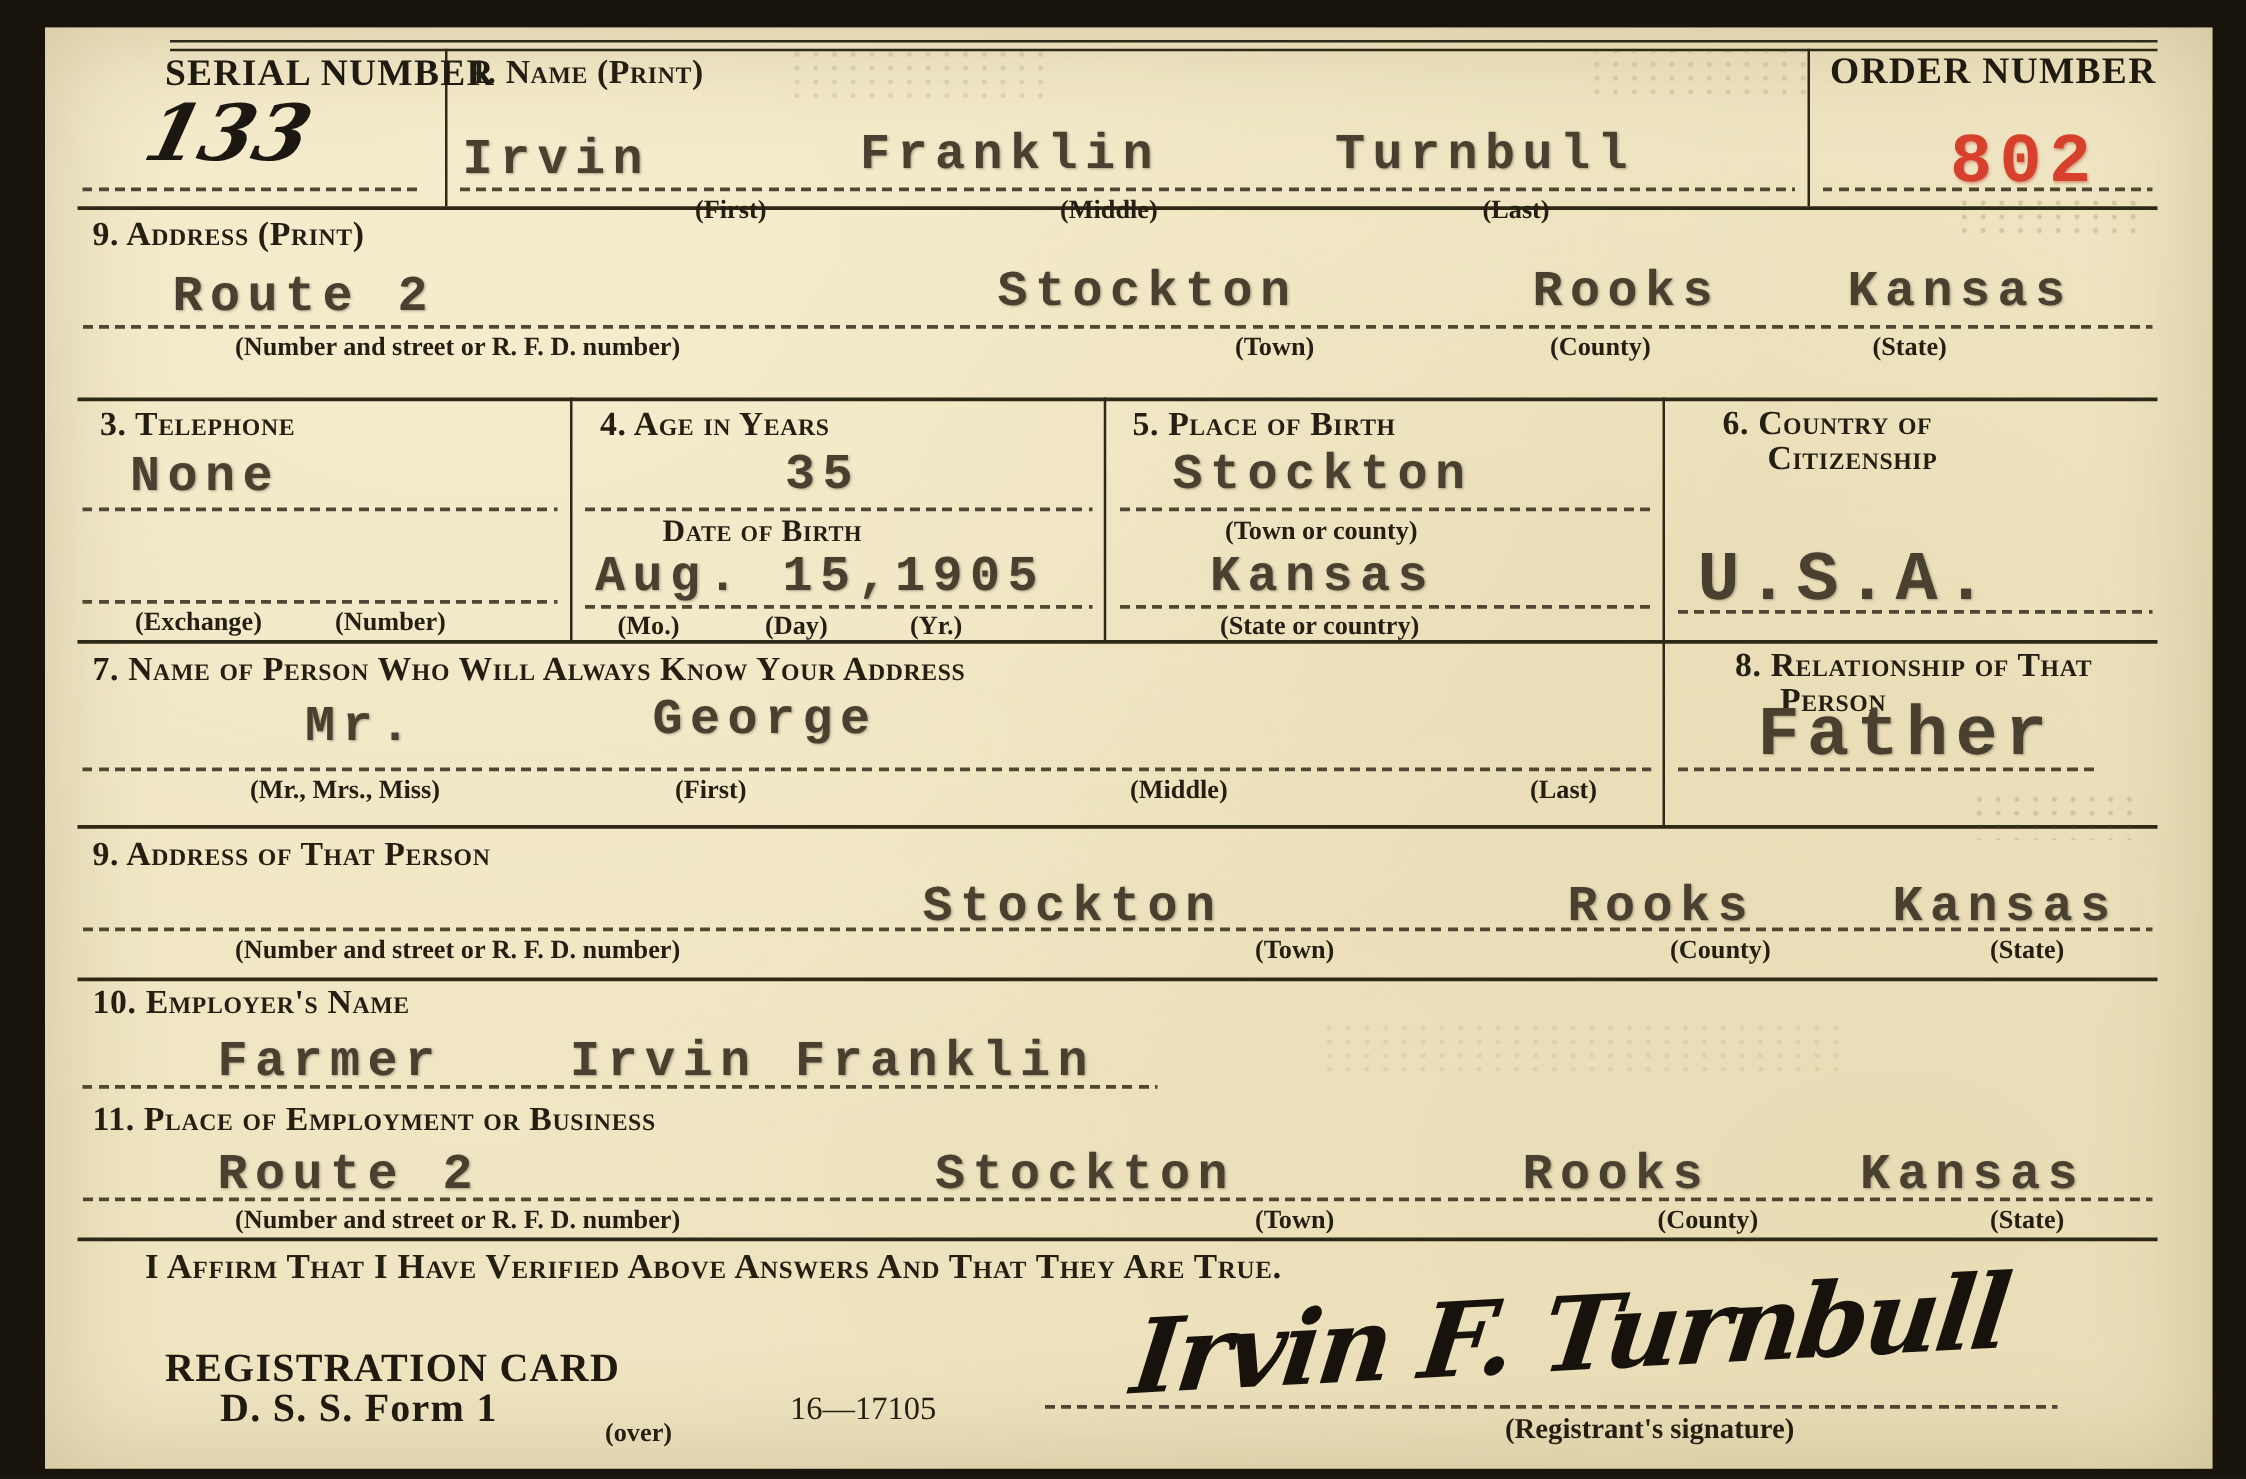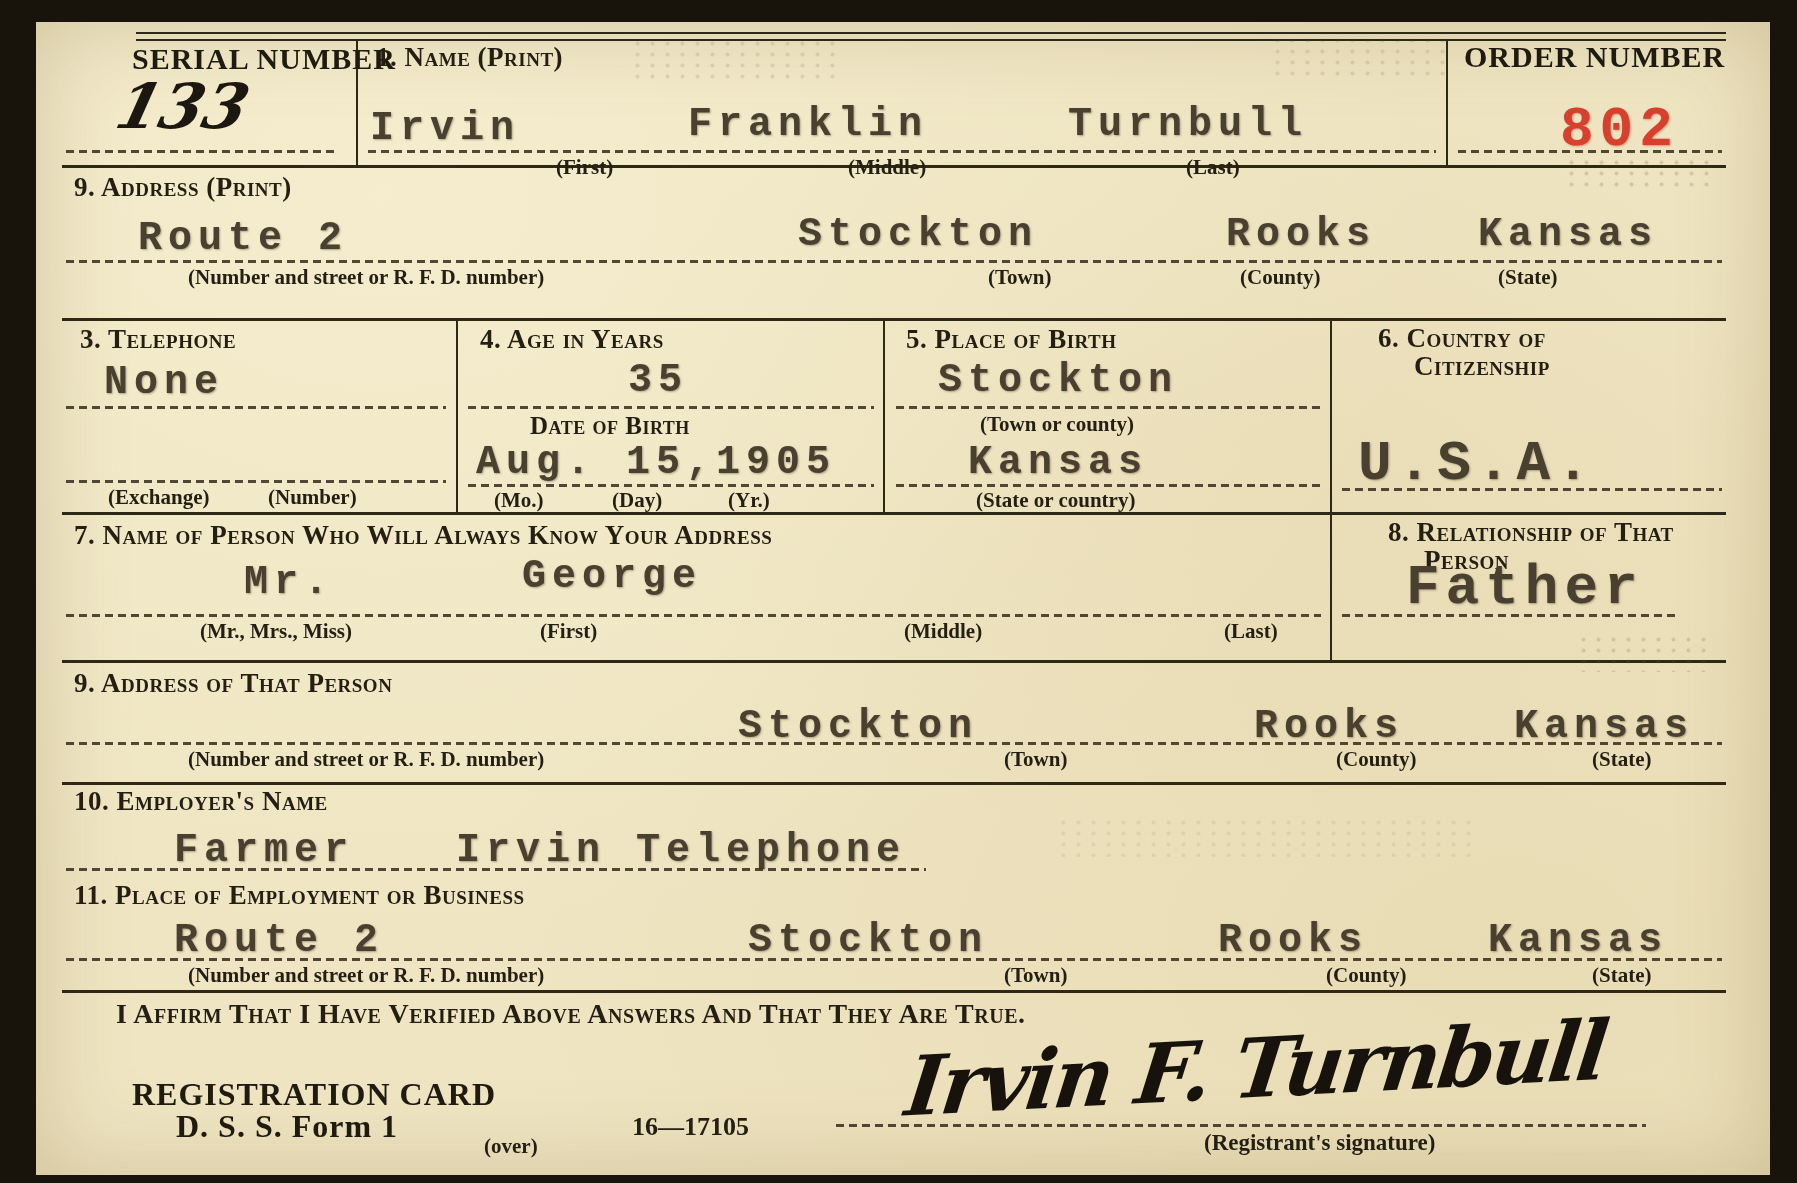--- a/index.html
+++ b/index.html
@@ -29,21 +29,21 @@
   .typed.big{font-size:56px;}
   .typed.red{color:#d6402c;text-shadow:1px 1px 2px rgba(180,50,30,.4);}
   .hand{position:absolute;font-family:"DejaVu Serif", serif;font-style:italic;font-weight:bold;
         color:#1c1811;white-space:nowrap;}
   .serial-hand{font-size:62px;transform:skewX(-14deg);}
   .signature{font-size:82px;letter-spacing:-3px;transform:rotate(-3deg) skewX(-10deg);
              color:#17130c;}
   .ghost{position:absolute;opacity:.22;
          background-image:radial-gradient(circle, rgba(100,78,50,.65) 1.6px, transparent 2.4px);
          background-size:15px 11px;}
-  .serif-num{position:absolute;font-weight:bold;font-size:26px;color:#241f12;white-space:nowrap;}
+  .serif-num{position:absolute;font-weight:normal;font-size:26px;color:#241f12;white-space:nowrap;}
 </style>
 </head>
 <body>
 
 <div id="stage">
   <div id="card">
 
     <div class="hline thin" style="left:100px;top:10px;width:1590px"></div>
     <div class="hline thin" style="left:100px;top:17px;width:1590px"></div>
     <div class="hline" style="left:26px;top:143px;width:1664px"></div>
@@ -141,21 +141,21 @@
     <div class="typed" style="left:1218px;top:682px">Rooks</div>
     <div class="typed" style="left:1478px;top:682px">Kansas</div>
     <div class="dash" style="left:30px;top:720px;width:1656px"></div>
     <div class="sub" style="left:152px;top:725px">(Number and street or R. F. D. number)</div>
     <div class="sub" style="left:968px;top:725px">(Town)</div>
     <div class="sub" style="left:1300px;top:725px">(County)</div>
     <div class="sub" style="left:1556px;top:725px">(State)</div>
 
     <div class="lbl" style="left:38px;top:764px">10. Employer's Name</div>
     <div class="typed" style="left:138px;top:806px">Farmer</div>
-    <div class="typed" style="left:420px;top:806px">Irvin Telephone</div>
+    <div class="typed" style="left:420px;top:806px">Irvin Franklin</div>
     <div class="dash" style="left:30px;top:846px;width:860px"></div>
 
     <div class="lbl" style="left:38px;top:858px">11. Place of Employment or Business</div>
     <div class="typed" style="left:138px;top:896px">Route 2</div>
     <div class="typed" style="left:712px;top:896px">Stockton</div>
     <div class="typed" style="left:1182px;top:896px">Rooks</div>
     <div class="typed" style="left:1452px;top:896px">Kansas</div>
     <div class="dash" style="left:30px;top:936px;width:1656px"></div>
     <div class="sub" style="left:152px;top:941px">(Number and street or R. F. D. number)</div>
     <div class="sub" style="left:968px;top:941px">(Town)</div>

